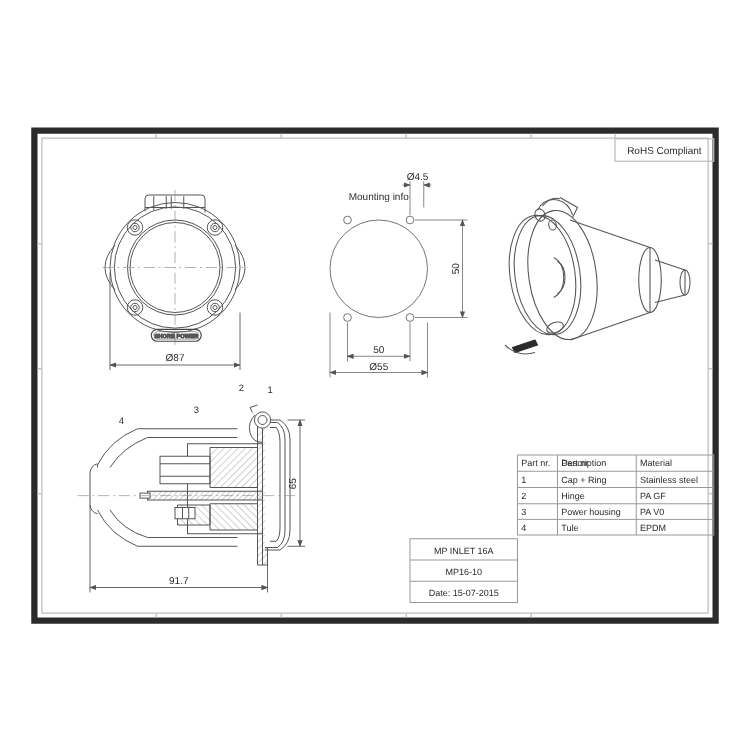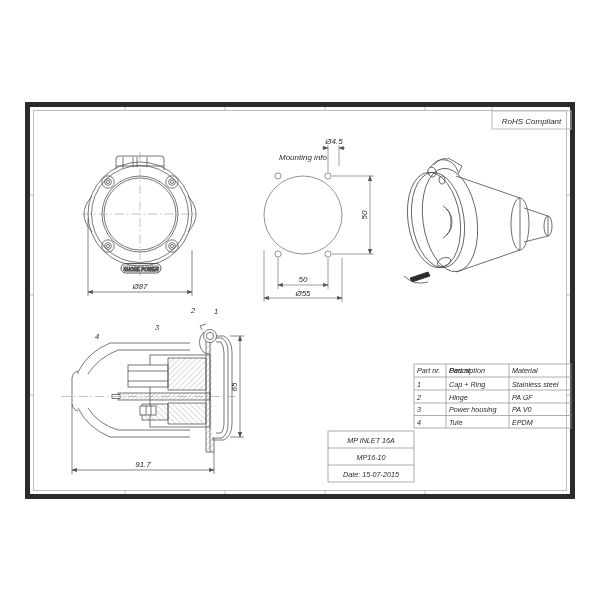--- a/index.html
+++ b/index.html
@@ -1,18 +1,18 @@
 <!DOCTYPE html>
 <html><head>
 <meta charset="utf-8">
 <style>
   html,body{margin:0;padding:0;background:#ffffff;}
   body{width:600px;height:600px;overflow:hidden;
        font-family:"Liberation Sans","DejaVu Sans",sans-serif;color:#1a1a1a;}
-  #sheet{position:relative;width:600px;height:545px;background:#fff;font-style:italic;}
+  #sheet{position:relative;width:600px;height:545px;background:#fff;}
   svg{display:block;}
   .txt{font-family:"Liberation Sans","DejaVu Sans",sans-serif;fill:#2b2b2b;}
   .dimtxt{font-size:8px;}
   .balloon{font-size:7.5px;}
   .tbl{font-size:7.2px;}
   .note{font-size:8px;}
 </style>
 </head>
 <body>
 

